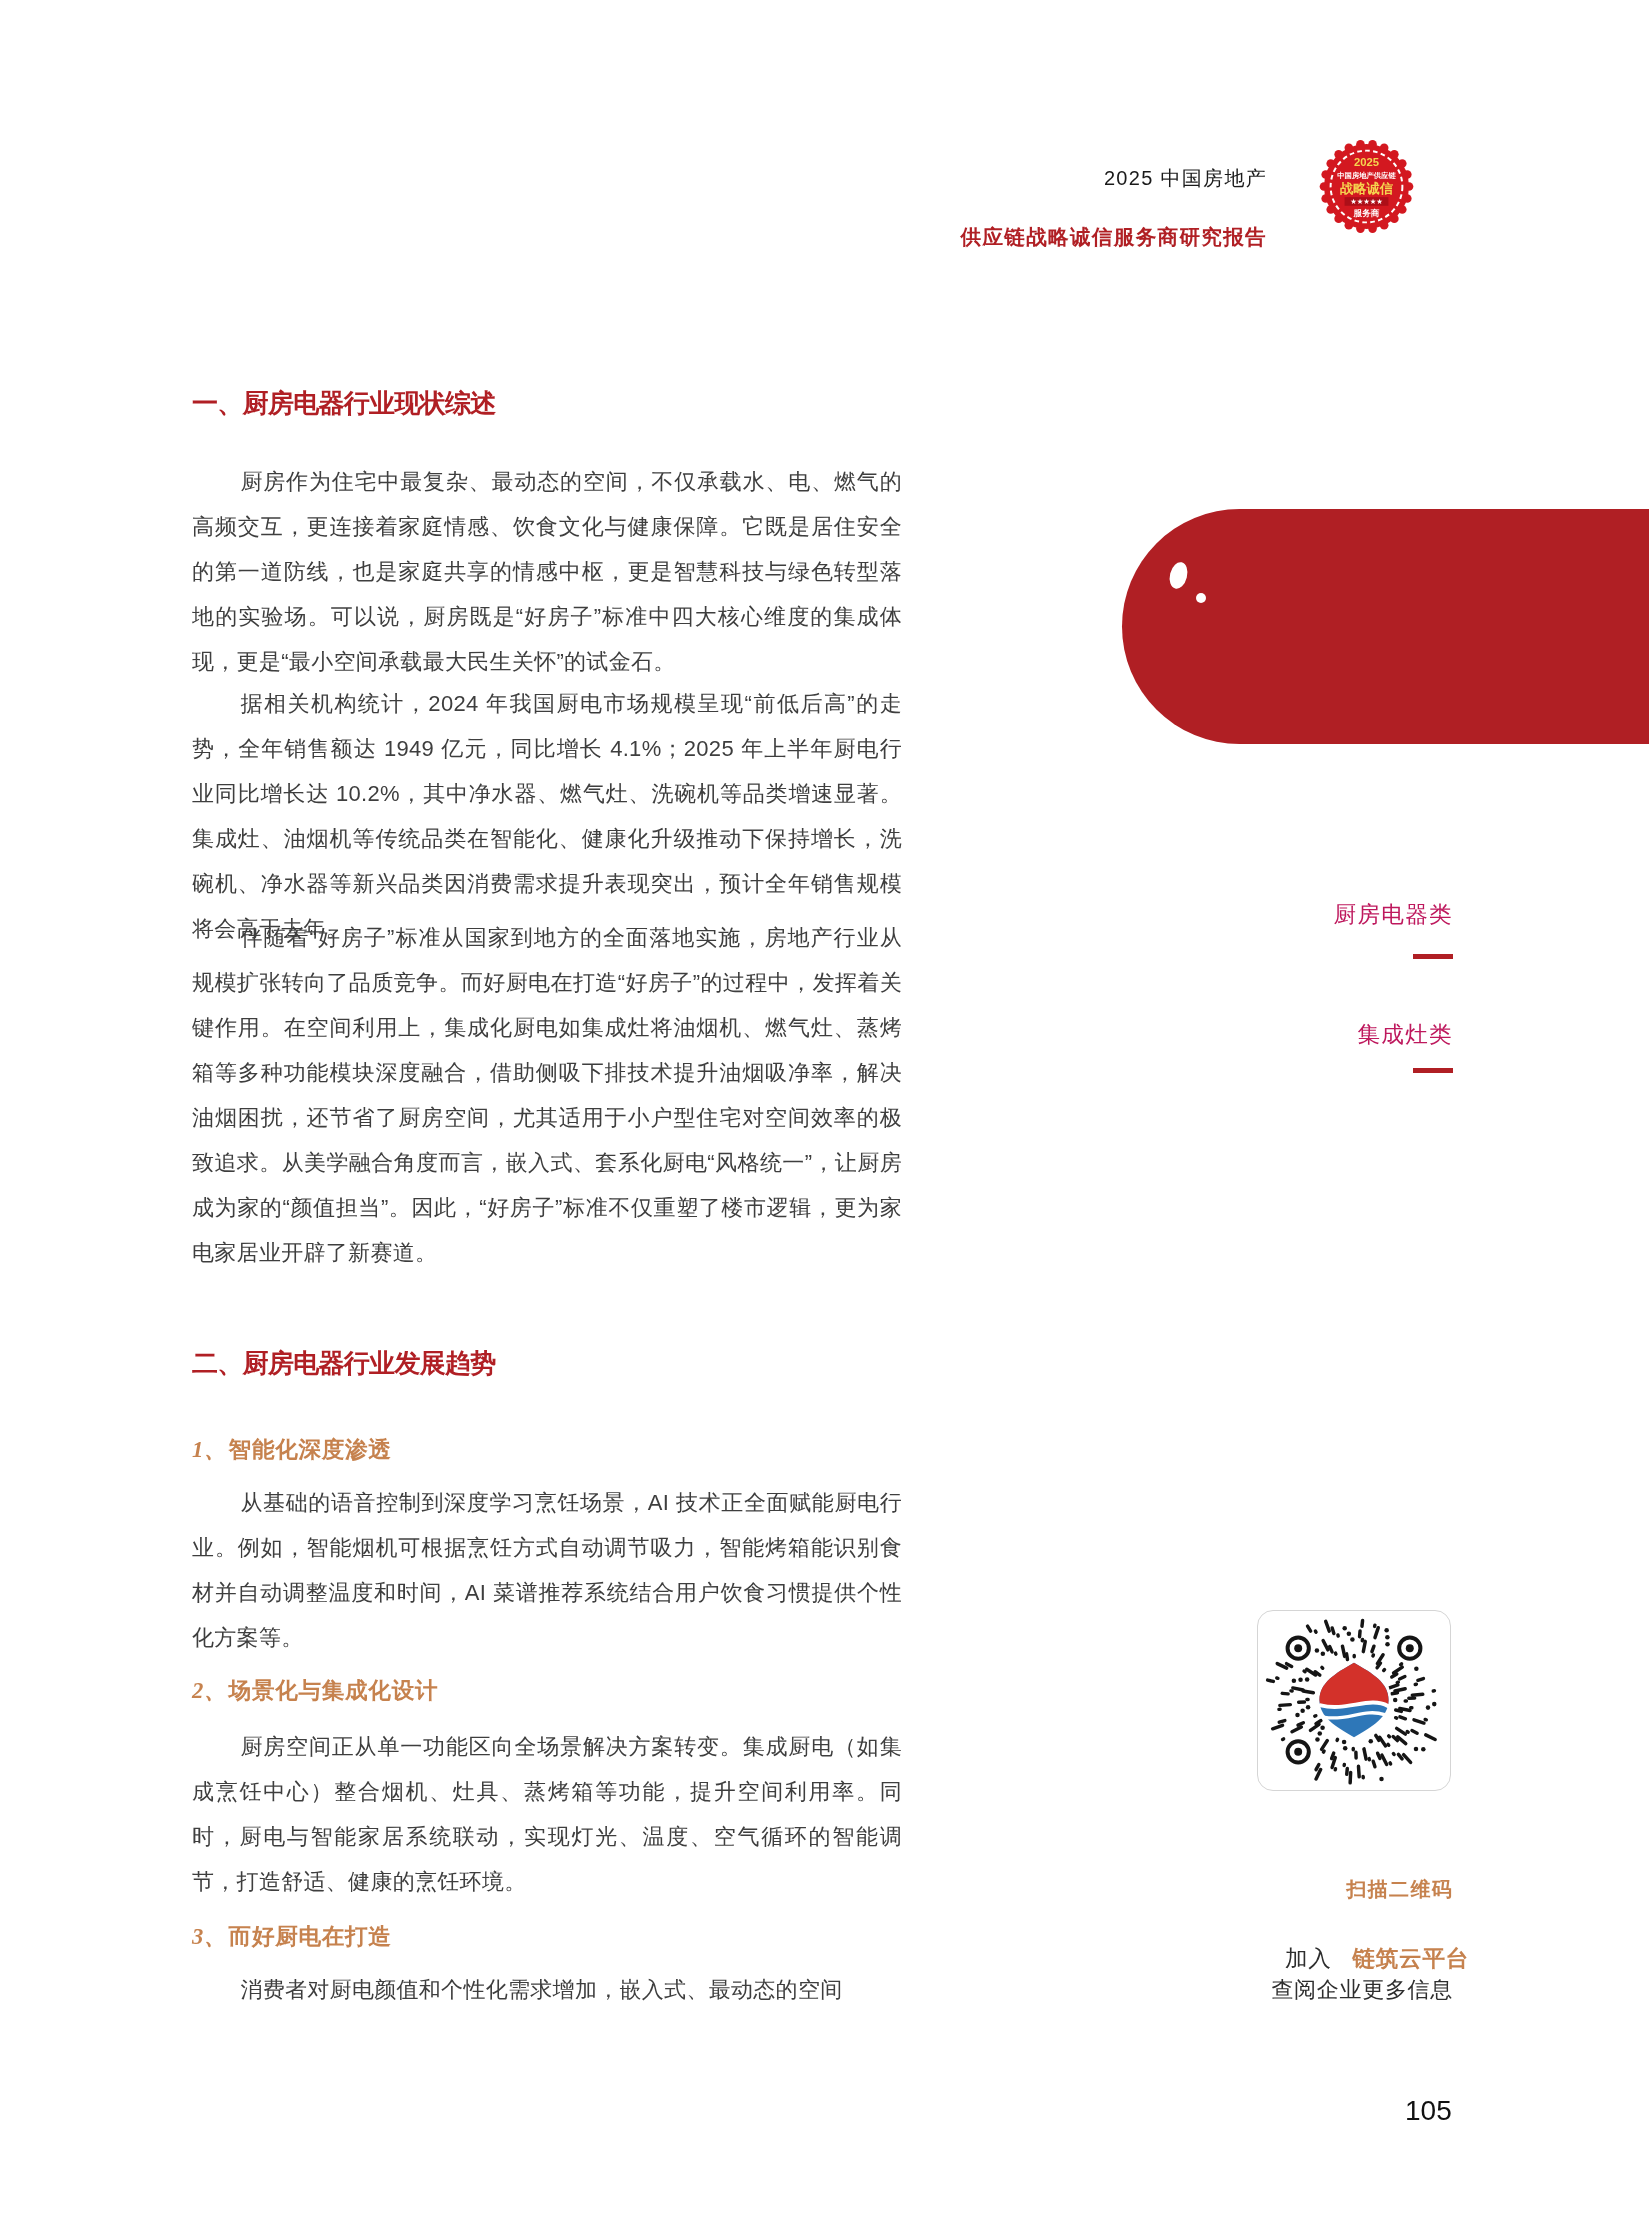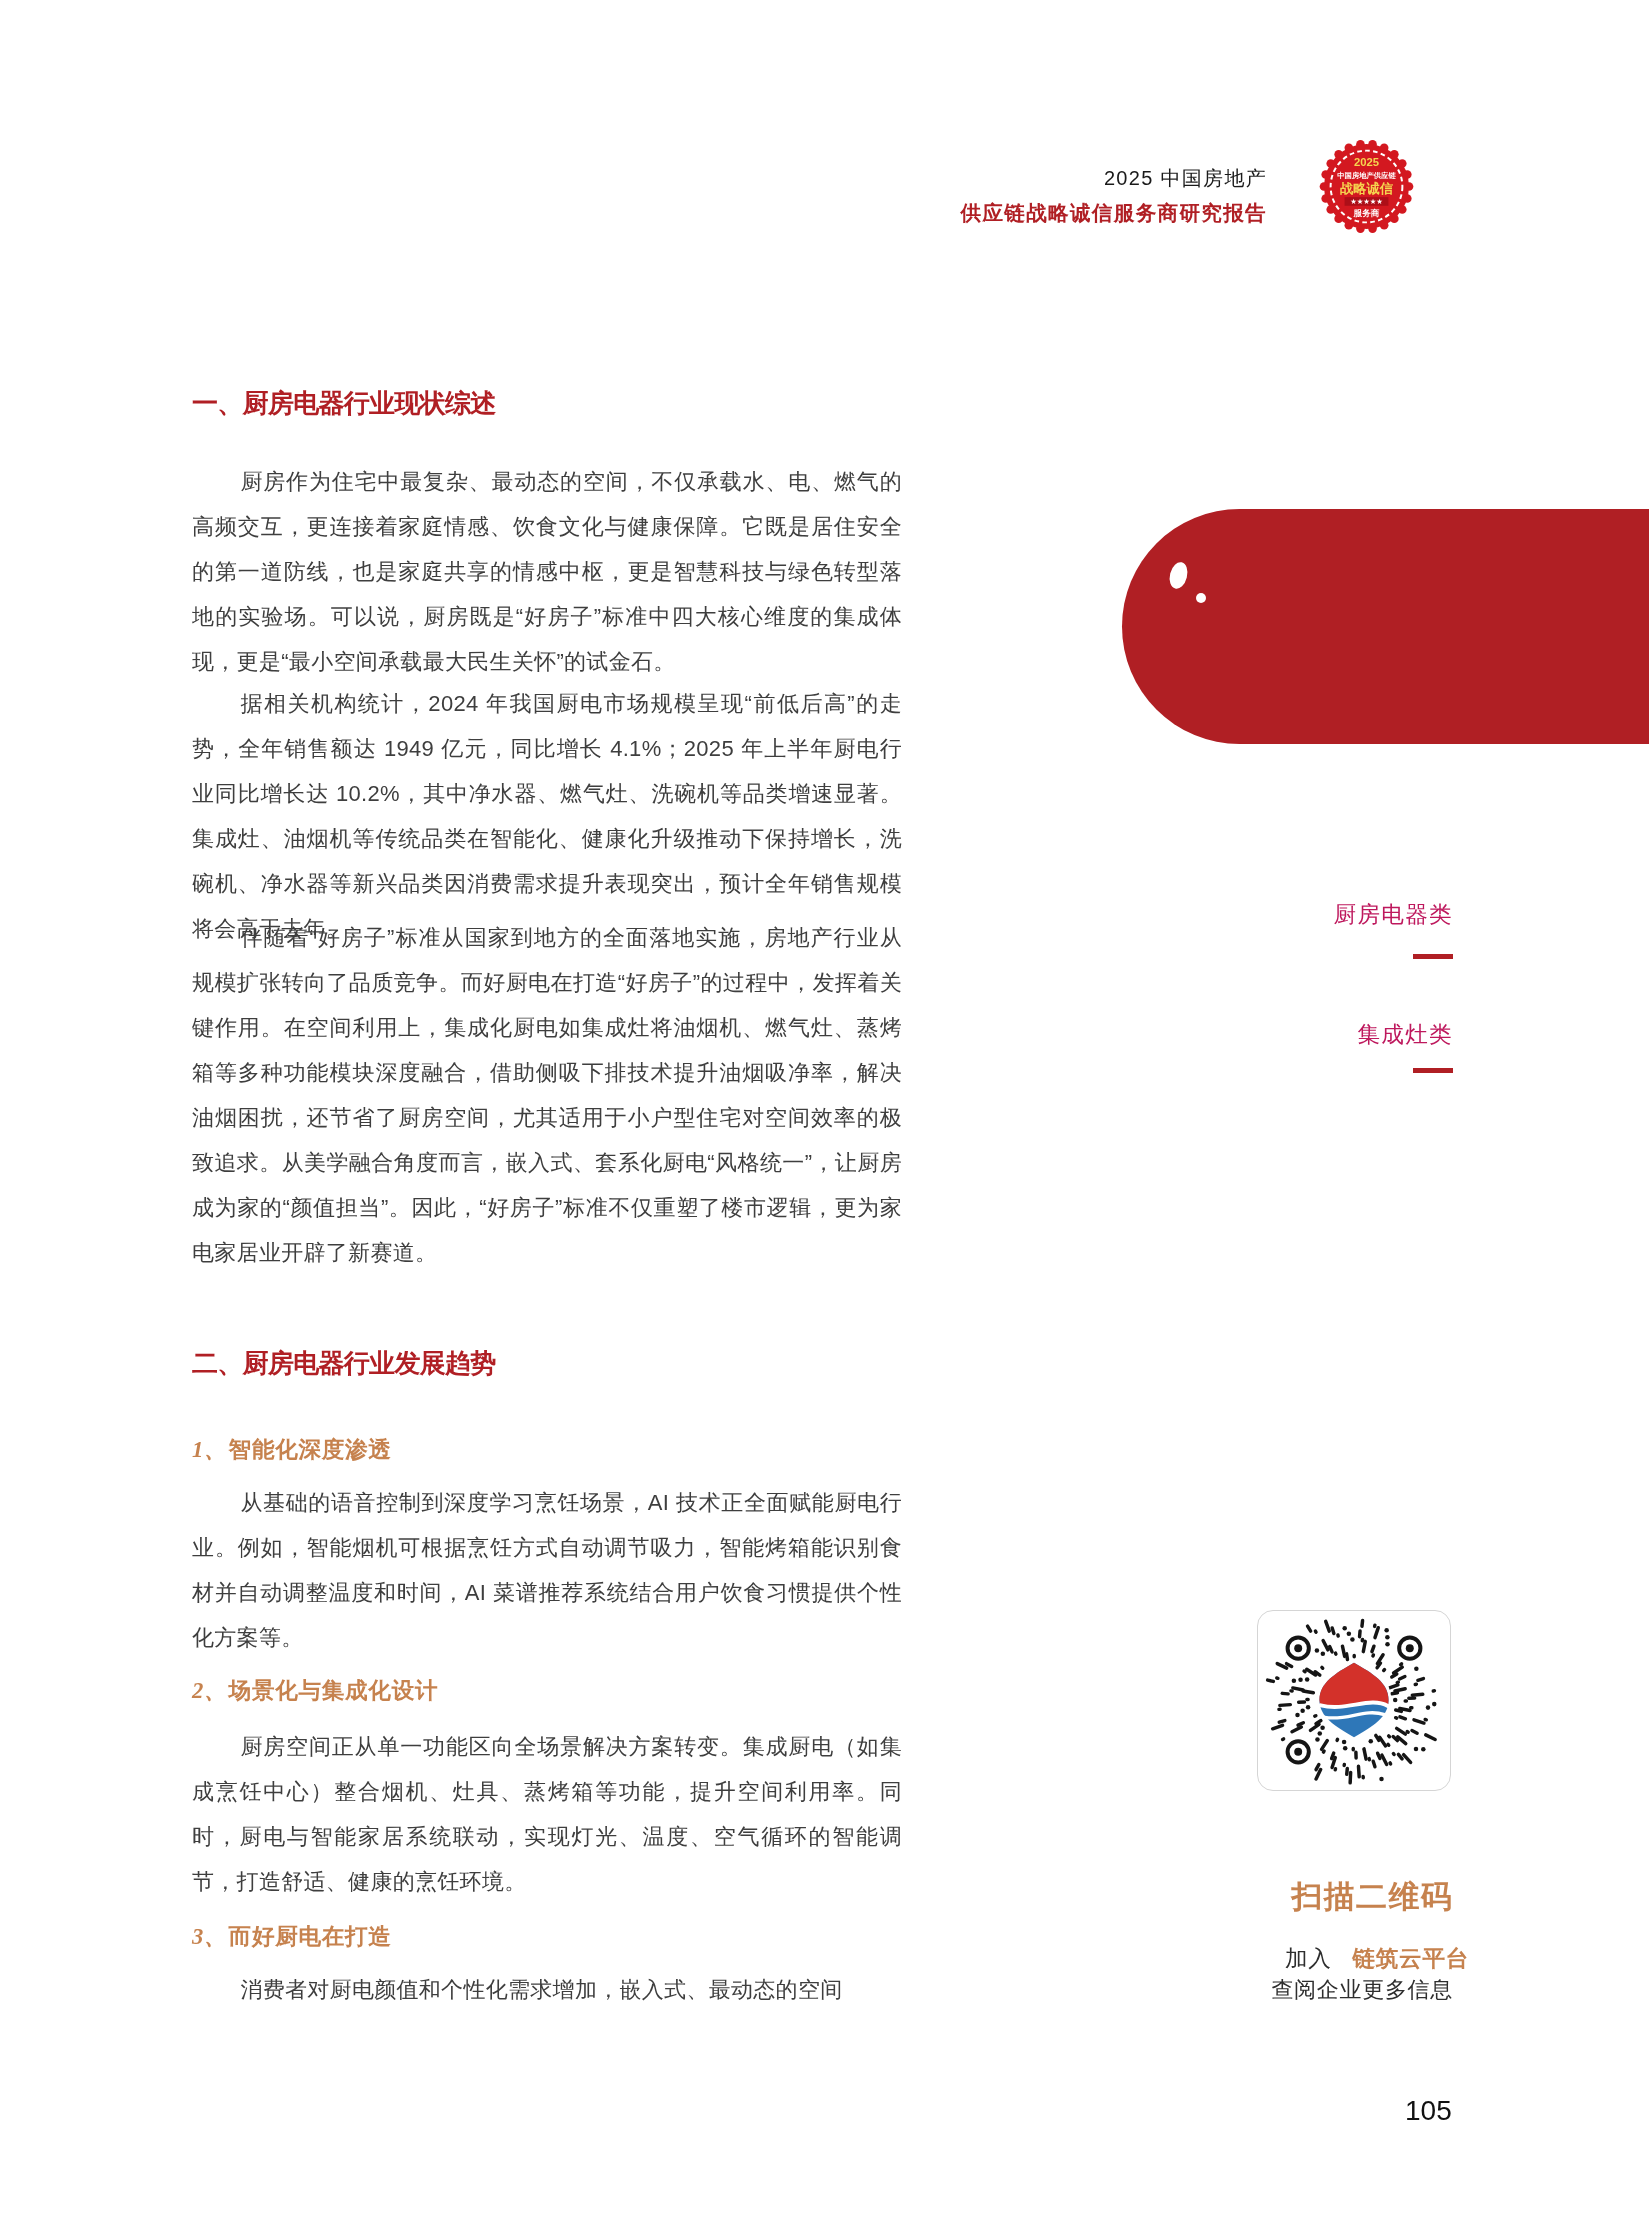--- a/index.html
+++ b/index.html
@@ -7,21 +7,21 @@
     position:relative;
     width:1649px;height:2239px;
     background:#ffffff;
     font-family:"Liberation Sans", sans-serif;
     color:#3e3e3e;
     overflow:hidden;
   }
   
   .doc-header{position:absolute;top:165px;left:798px;width:469px;text-align:right;}
   .doc-header .h-line1{font-size:20px;color:#1a1a1a;letter-spacing:1.3px;}
-  .doc-header .h-line2{margin-top:7px;font-size:20.6px;font-weight:bold;color:#b01f24;letter-spacing:1.3px;}
+  .doc-header .h-line2{margin-top:31px;font-size:20.6px;font-weight:bold;color:#b01f24;letter-spacing:1.3px;}
   .seal{position:absolute;top:138px;left:1318px;width:97px;height:97px;}
   
   .col{position:absolute;left:192px;width:710px;}
   .h1{font-size:26px;font-weight:800;color:#b01f24;letter-spacing:-0.7px;white-space:nowrap;}
   .body-p{
     font-size:22px;line-height:45px;text-align:justify;
     text-indent:2.2em;color:#3e3e3e;letter-spacing:0.3px;
   }
   .sub-h{font-size:22.6px;font-weight:bold;color:#c6824e;letter-spacing:0.7px;white-space:nowrap;}
   .sub-h .sub-num{font-family:"Liberation Serif", serif;font-style:italic;font-weight:bold;margin-right:1.3px;}
@@ -37,21 +37,21 @@
     color:#fff;font-size:37px;font-weight:800;line-height:63px;letter-spacing:2px;
   }
   
   .side-nav-item{position:absolute;right:196px;text-align:center;font-size:22.6px;color:#be185d;letter-spacing:1.3px;white-space:nowrap;}
   .nav-dash{position:absolute;right:196px;width:40px;height:5.3px;background:#b01f24;}
   
   .qr-card{
     position:absolute;left:1257px;top:1610px;width:194px;height:181px;
     border:1.3px solid #d5d5d5;border-radius:16px;background:#fff;box-sizing:border-box;
   }
-  .qr-caption-title{position:absolute;right:196px;top:1876px;font-size:31px;font-weight:bold;color:#c6824e;letter-spacing:1.3px;}
+  .qr-caption-title{position:absolute;right:196px;top:1876px;font-size:20px;font-weight:bold;color:#c6824e;letter-spacing:1.3px;}
   .qr-caption-l2{position:absolute;right:180px;top:1943px;font-size:22.6px;color:#2e2e2e;letter-spacing:0.7px;}
   .qr-caption-l2 .hl{color:#c6824e;font-weight:bold;margin-left:21px;}
   .qr-caption-l3{position:absolute;right:196px;top:1975px;font-size:22px;color:#2e2e2e;letter-spacing:0.7px;}
   
   .page-num{position:absolute;left:1405px;top:2095px;font-size:28px;color:#111;}
 </style>
 </head>
 <body>
 
 <div class="doc-header">

